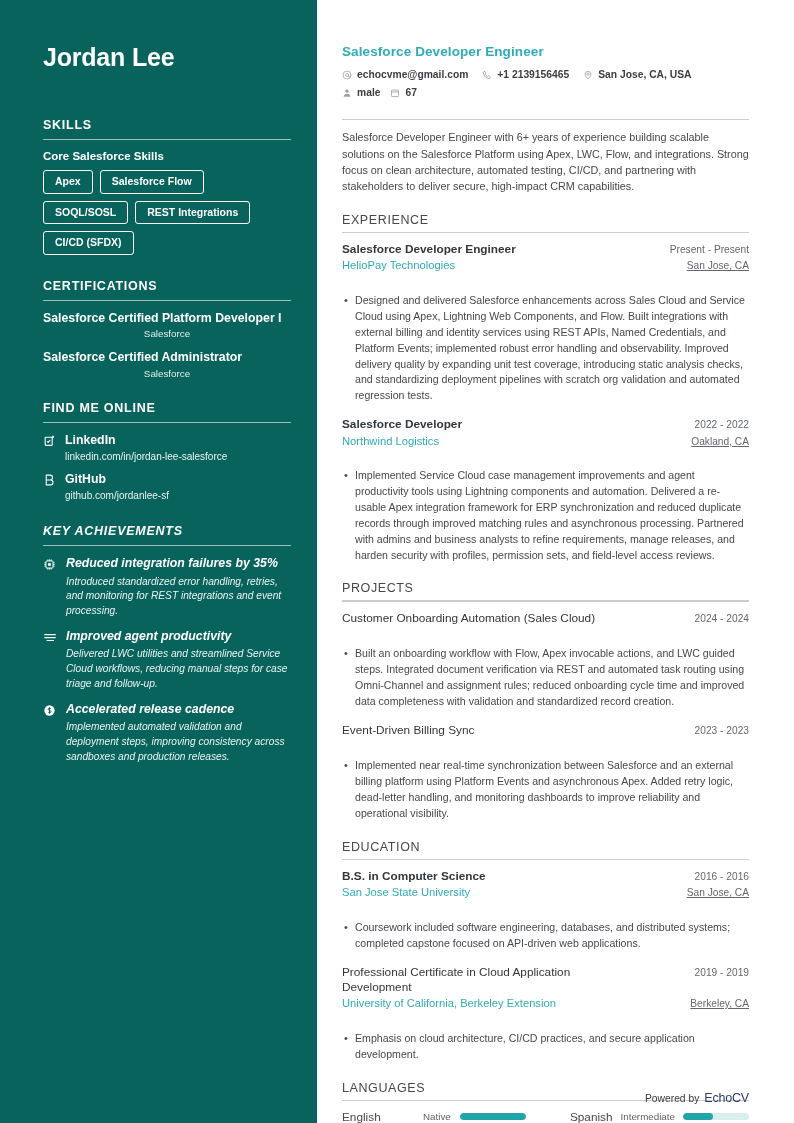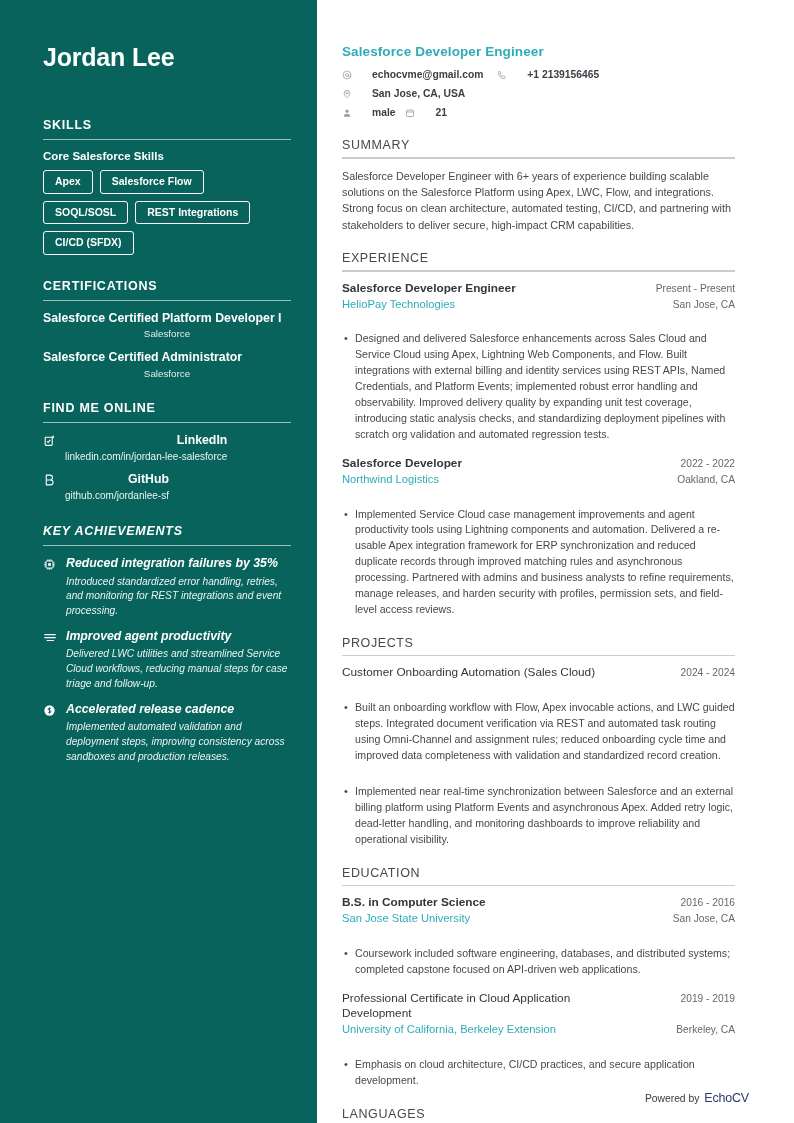--- a/index.html
+++ b/index.html
@@ -78,21 +78,20 @@
     font-size: 9.8px;
     color: #e2eeec;
     margin-top: 2px;
     text-align: center;
   }
 
   .link-row {
     display: flex;
     align-items: flex-start;
     margin-bottom: 9px;
-    text-align: right;
   }
   .link-icon {
     width: 22px;
     flex-shrink: 0;
     padding-top: 1px;
     color: #ffffff;
     font-size: 12px;
   }
   .link-icon svg { display: block; }
   .link-label {
@@ -129,21 +128,21 @@
   .ach-desc {
     font-size: 10.2px;
     color: #eaf3f2;
     line-height: 1.45;
     margin-top: 3px;
   }
 
   
   .main {
     flex: 1;
-    padding: 44px 59px 0 25px;
+    padding: 44px 45px 0 25px;
     position: relative;
     color: #3a3f44;
   }
   .job-title {
     font-size: 13.5px;
     font-weight: bold;
     color: #2FACB8;
     letter-spacing: 0.1px;
     margin-bottom: 8px;
   }
@@ -153,21 +152,21 @@
     align-items: center;
     gap: 4px 14px;
     font-size: 10.3px;
     font-weight: bold;
     color: #3a3f44;
     margin-bottom: 3px;
   }
   .contact-item {
     display: flex;
     align-items: center;
-    gap: 20px;
+    gap: 5px;
     line-height: 1.5;
   }
   .c-ico { color: #9aa1a6; display: flex; align-items: center; }
   .c-ico svg { display: block; }
 
   .sec { margin-top: 18px; }
   .sec-head {
     font-size: 12.5px;
     letter-spacing: 0.6px;
     color: #44494e;
@@ -213,20 +212,21 @@
   .entry-org {
     font-size: 11.2px;
     color: #2FACB8;
     line-height: 1.3;
   }
   .entry-loc {
     font-size: 10.2px;
     color: #62686d;
     white-space: nowrap;
     flex-shrink: 0;
+    text-decoration: underline;
   }
   ul.bullets {
     list-style: none;
     margin-top: 20px;
   }
   ul.bullets li {
     position: relative;
     padding-left: 13px;
     font-size: 10.6px;
     line-height: 1.5;
@@ -455,26 +455,25 @@
         </span>
         <span>male</span>
       </span>
       <span class="contact-item">
         <span class="c-ico">
           <svg width="10" height="10" viewBox="0 0 24 24" fill="none" stroke="#9aa1a6" stroke-width="2">
             <rect x="3.5" y="5" width="17" height="15.5" rx="2"></rect>
             <path d="M3.5 9.5h17"></path>
           </svg>
         </span>
-        <span>21</span>
+        <span>67</span>
       </span>
     </div>
 
     <section class="sec">
-      <div class="sec-head">SUMMARY</div>
       <div class="sec-rule"></div>
       <p class="summary">Salesforce Developer Engineer with 6+ years of experience building scalable solutions on the Salesforce Platform using Apex, LWC, Flow, and integrations. Strong focus on clean architecture, automated testing, CI/CD, and partnering with stakeholders to deliver secure, high-impact CRM capabilities.</p>
     </section>
 
     <section class="sec">
       <div class="sec-head">EXPERIENCE</div>
       <div class="sec-rule"></div>
 
       <div class="entry">
         <div class="entry-top">
@@ -513,20 +512,24 @@
         <div class="entry-top">
           <span class="proj-title">Customer Onboarding Automation (Sales Cloud)</span>
           <span class="entry-date">2024  -  2024</span>
         </div>
         <ul class="bullets">
           <li>Built an onboarding workflow with Flow, Apex invocable actions, and LWC guided steps. Integrated document verification via REST and automated task routing using Omni-Channel and assignment rules; reduced onboarding cycle time and improved data completeness with validation and standardized record creation.</li>
         </ul>
       </div>
 
       <div class="entry">
+        <div class="entry-top">
+          <span class="proj-title">Event-Driven Billing Sync</span>
+          <span class="entry-date">2023  -  2023</span>
+        </div>
         <ul class="bullets">
           <li>Implemented near real-time synchronization between Salesforce and an external billing platform using Platform Events and asynchronous Apex. Added retry logic, dead-letter handling, and monitoring dashboards to improve reliability and operational visibility.</li>
         </ul>
       </div>
     </section>
 
     <section class="sec">
       <div class="sec-head">EDUCATION</div>
       <div class="sec-rule"></div>
 

